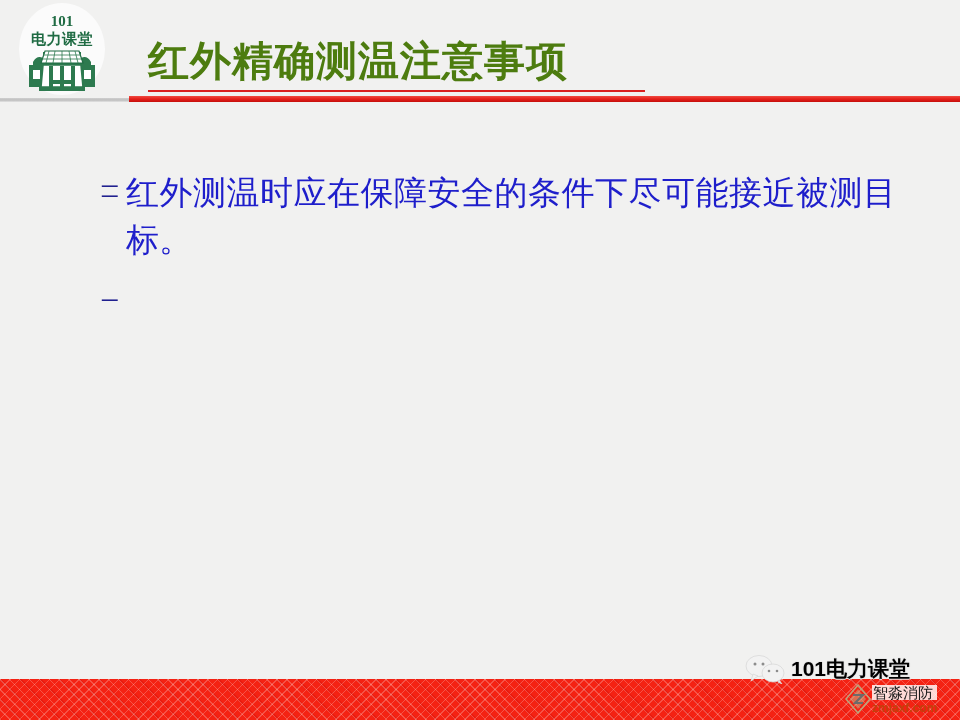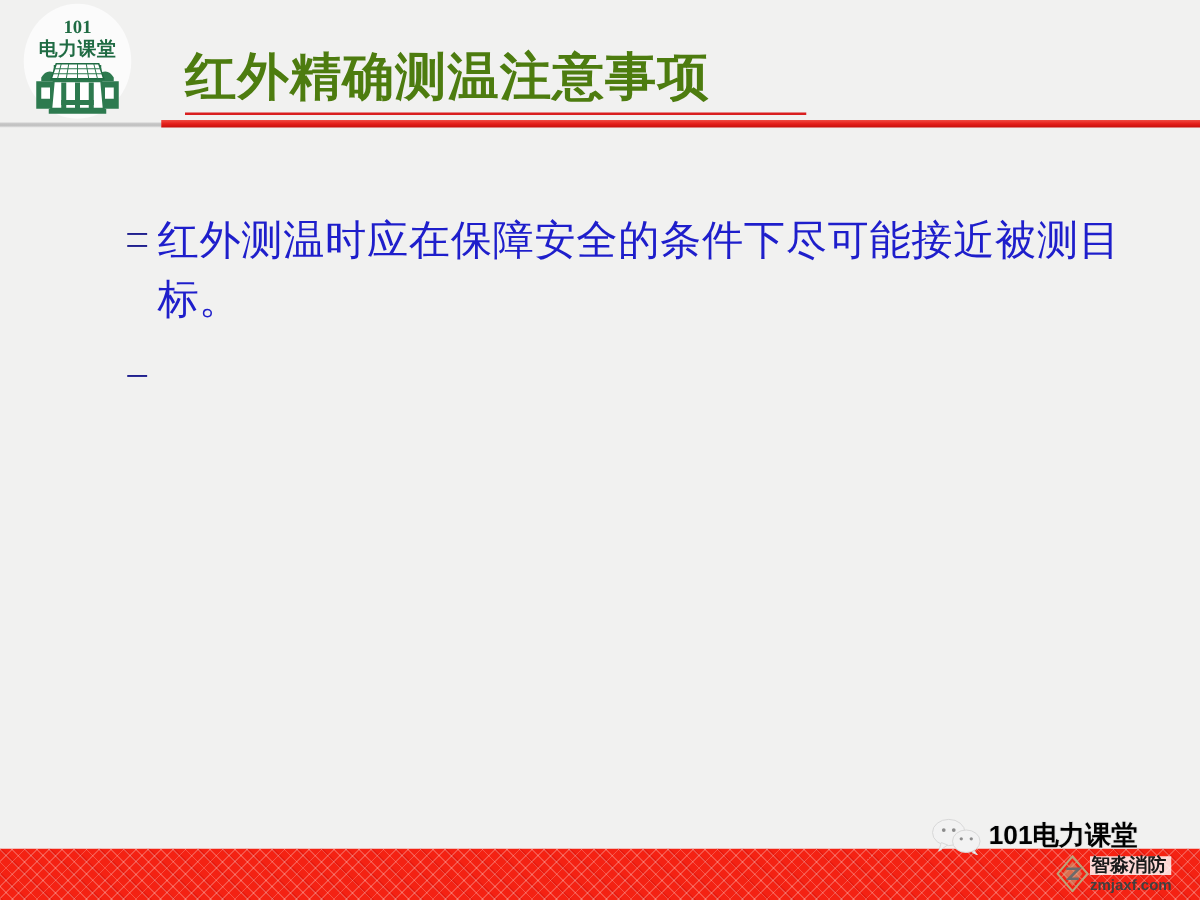--- a/index.html
+++ b/index.html
@@ -166,32 +166,32 @@
   }
   #wm-mark { width: 26px; height: 30px; flex: 0 0 auto; }
   #wm-text {
     display: flex;
     flex-direction: column;
     line-height: 1;
     margin-left: 1px;
   }
   #wm-name {
     font-size: 15px;
-    font-weight: 700;
+    font-weight: 400;
     color: #1a1a1a;
     letter-spacing: 0px;
     white-space: nowrap;
     font-family: "Liberation Sans", sans-serif;
     background: rgba(255,255,255,0.82);
     padding: 0 1px;
   }
   #wm-url {
     font-size: 12px;
     font-weight: 700;
-    color: #404040;
+    color: #c2410c;
     letter-spacing: 0px;
     white-space: nowrap;
     margin-top: 2px;
     font-family: "Liberation Sans", sans-serif;
   }
 </style>
 </head>
 <body>
 
 <div id="slide">

